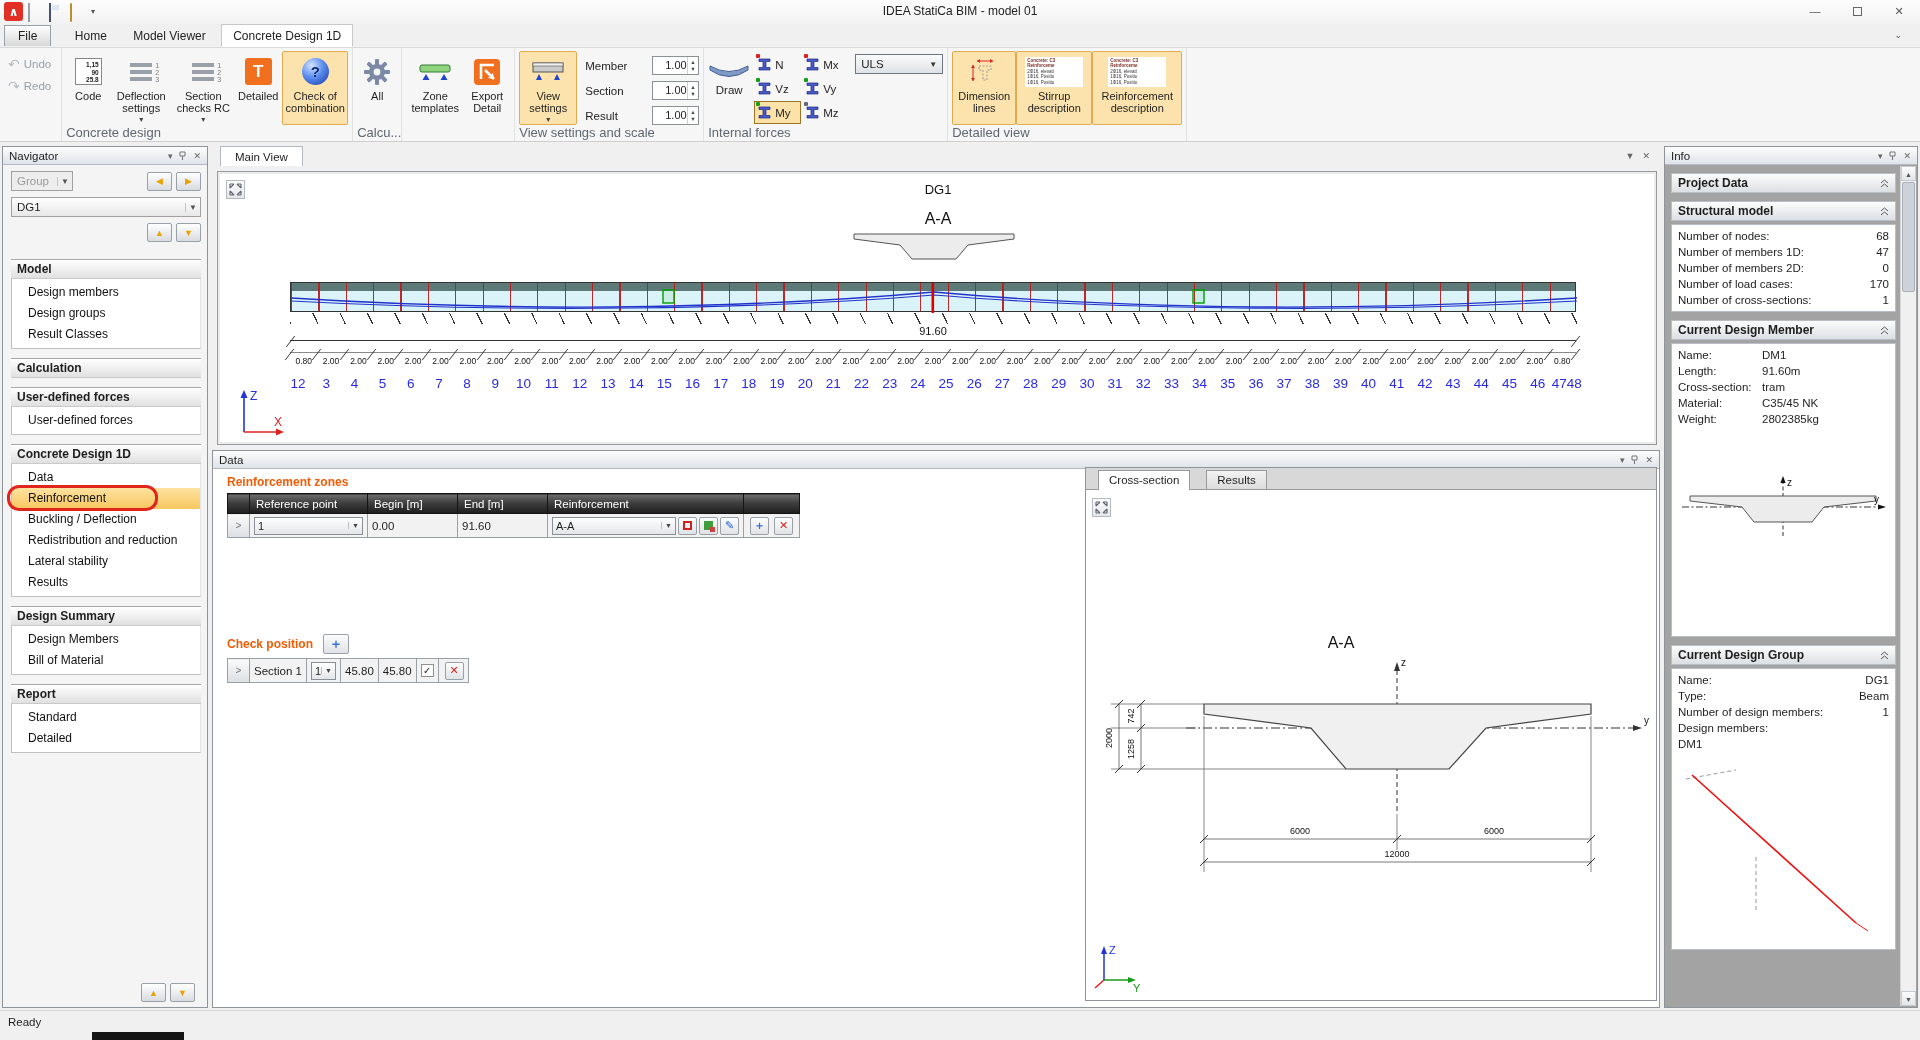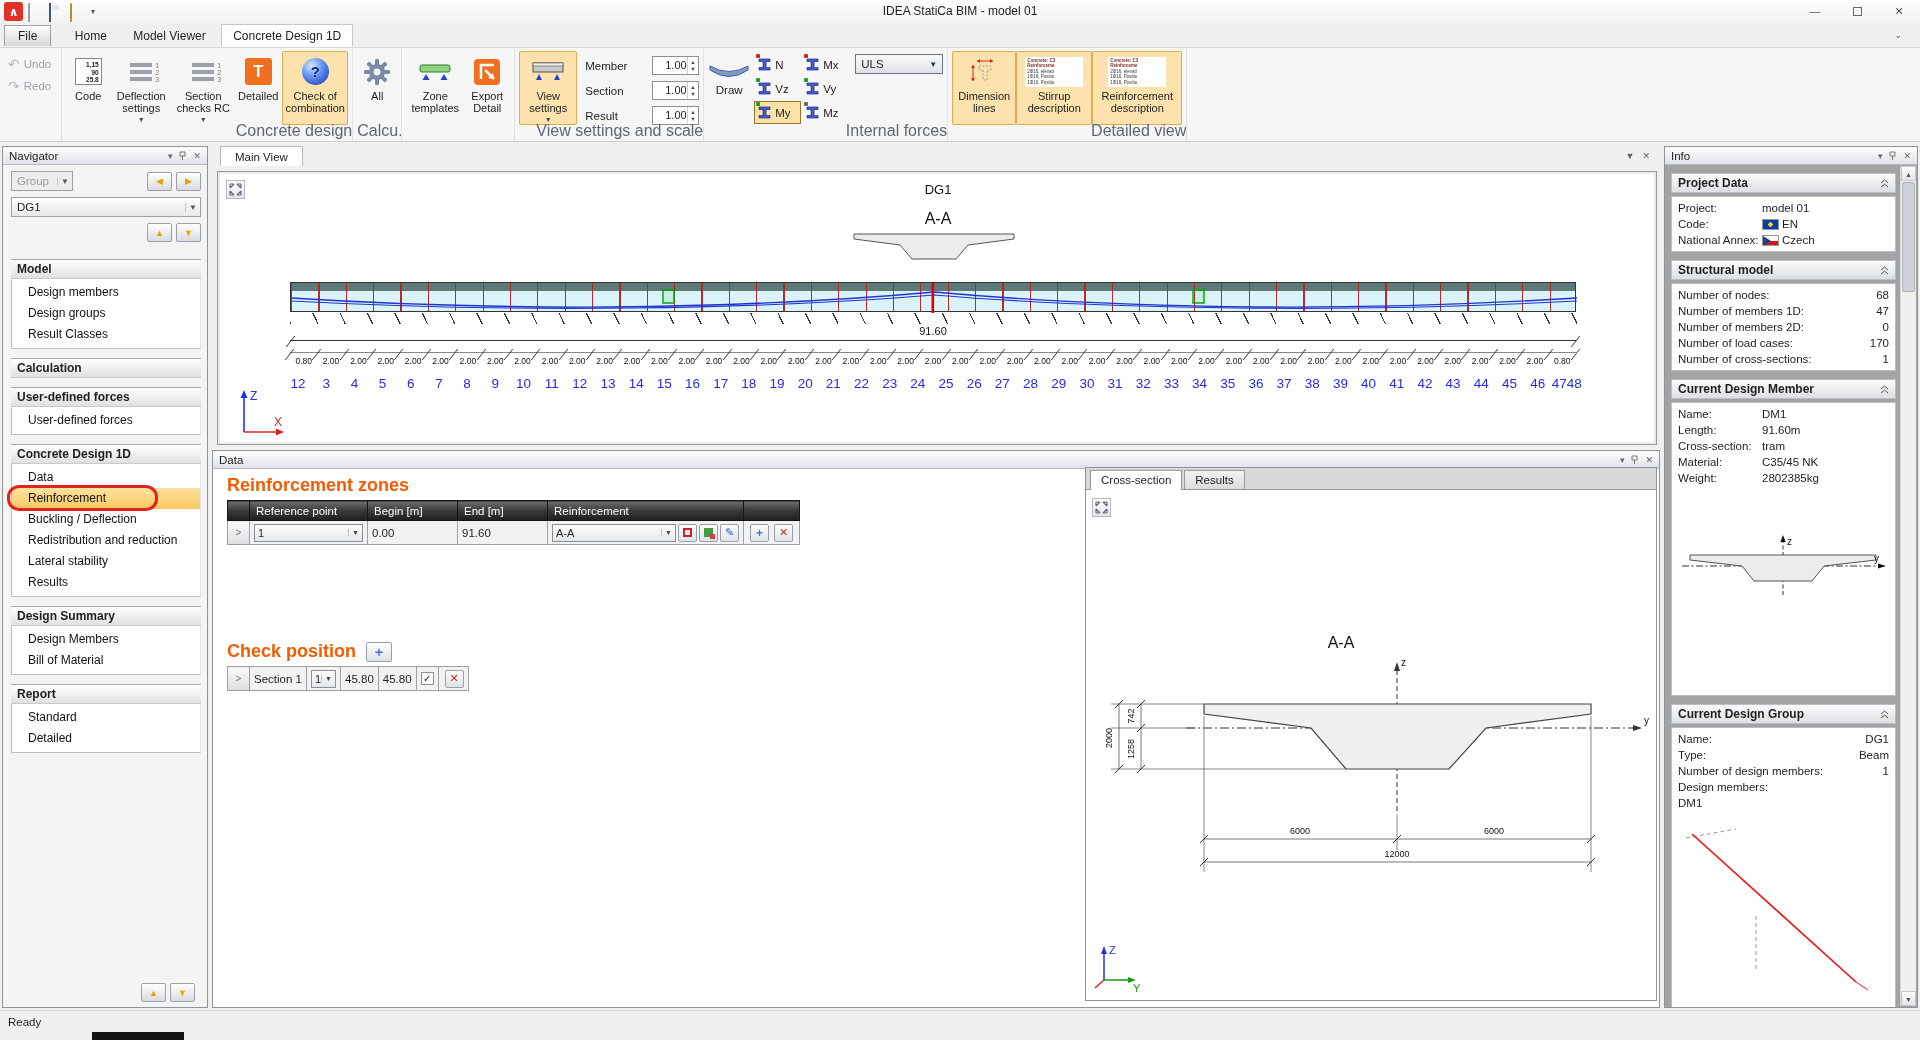--- a/index.html
+++ b/index.html
@@ -21,21 +21,21 @@
   .maxbox{width:9px;height:9px;border:1px solid #666;}
   
   #tabrow{position:absolute;left:0;top:24px;width:1920px;height:24px;background:#f0f0f0;border-bottom:1px solid #d9d9d9;}
   .rtab{display:inline-block;padding:4px 11px 3px;font-size:12px;color:#222;}
   .rtab.file{background:linear-gradient(#fefefe,#d8d8d8);border:1px solid #9aa0a8;border-bottom:none;margin-left:4px;padding:3px 13px;}
   .rtab.active{background:#fff;border:1px solid #c8c8c8;border-bottom:1px solid #fff;}
   #ribcaret{position:absolute;right:18px;top:6px;font-size:9px;color:#555;}
   
   #ribbon{position:absolute;left:0;top:48px;width:1920px;height:94px;background:#f6f6f6;border-bottom:1px solid #cfcfcf;display:flex;align-items:stretch;}
   .rg{position:relative;padding:2px 4px 15px;border-right:1px solid #e2e2e2;display:flex;align-items:flex-start;}
-  .glabel{position:absolute;left:4px;right:0;bottom:1px;text-align:right;font-size:16px;color:#5f6771;white-space:nowrap;overflow:hidden;}
+  .glabel{position:absolute;left:4px;right:0;bottom:1px;text-align:left;font-size:13px;color:#5f6771;white-space:nowrap;overflow:hidden;}
   #undocol{display:flex;flex-direction:column;gap:6px;padding:8px 10px 0 8px;border-right:1px solid #e2e2e2;}
   .ur{display:flex;align-items:center;gap:4px;font-size:11.5px;color:#9aa0a8;}
   .ur .uicon{font-size:14px;color:#b5b9c0;}
   .rbtn{height:74px;width:58px;display:flex;flex-direction:column;align-items:center;padding:3px 2px 0;margin:1px 0;font-size:11px;line-height:12px;text-align:center;color:#1e1e1e;border:1px solid transparent;border-radius:2px;}
   .rbtn .ricon{height:33px;display:flex;align-items:center;justify-content:center;margin-bottom:2px;flex:none;}
   .rbtn.on{background:#fce3ad;border-color:#e2ab50;}
   .caret{font-size:8px;color:#444;}
   .code-icon{width:27px;height:27px;border:1px solid #888;background:#fff;font-size:6.5px;line-height:7.5px;text-align:right;padding:2px 2px 0 0;font-weight:bold;color:#222;}
   .bars-icon{display:flex;flex-direction:column;gap:3px;}
   .bars-icon i{display:block;width:22px;height:4px;background:#9aa0a8;position:relative;}
@@ -55,21 +55,21 @@
   .fbtn .mark{position:absolute;left:1px;top:0;width:4px;height:4px;border-radius:1px;}
   .fbtn.sel{background:#fbe2a9;border-color:#9b7426;}
   .combo{width:88px;height:20px;border:1px solid #70767e;background:linear-gradient(#fafafa,#dfe2e6);font-size:11.5px;display:flex;align-items:center;padding:0 5px;margin:4px 0 0 6px;}
   .combo .car{margin-left:auto;font-size:8px;color:#333;}
   .drawbtn{display:flex;flex-direction:column;align-items:center;font-size:11.5px;margin:14px 4px 0 0;}
   .dvbtn{width:64px;}
   
   .panel{position:absolute;background:#fff;border:1px solid #8f949b;}
   .panel-head{height:18px;background:linear-gradient(#fdfdfd,#dfe3e8);border-bottom:1px solid #b5bac2;font-size:11.5px;padding:2px 6px;display:flex;align-items:center;}
   .phicons{margin-left:auto;display:flex;gap:6px;align-items:center;color:#666;font-size:9px;}
-  .orange-title{color:#f25c05;font-weight:bold;font-size:18px;}
+  .orange-title{color:#f25c05;font-weight:bold;font-size:12px;}
   
   #navigator{left:2px;top:146px;width:206px;height:862px;background:#f4f4f4;}
   #nav-controls{padding:6px 6px 2px 8px;}
   .nrow{display:flex;align-items:center;gap:4px;margin-bottom:6px;}
   .fakesel{border:1px solid #a0a0a0;background:linear-gradient(#fefefe,#e8e8e8);height:20px;display:flex;align-items:center;font-size:11.5px;padding:0 0 0 5px;}
   .fakesel.dis{color:#9a9a9a;background:#ededed;}
   .selcar{margin-left:auto;width:15px;text-align:center;color:#555;font-size:8px;border-left:1px solid #c6c6c6;}
   .goldbtn{width:25px;height:19px;border:1px solid #9aa0a8;border-radius:2px;background:linear-gradient(#ffffff,#d8dbe0);color:#e8a200;font-size:9px;display:flex;align-items:center;justify-content:center;flex:none;}
   .spacer{flex:1;}
   .nav-sec-header{margin:9px 6px 0 8px;padding:2px 6px;font-weight:bold;font-size:12px;background:linear-gradient(#ffffff,#e0e0e0);border-top:1px solid #a8a8a8;border-bottom:1px solid #cacaca;}
@@ -119,21 +119,21 @@
   .plus{color:#3a6fd8;font-weight:bold;} .cross{color:#d22;font-weight:bold;}
   .pencil{color:#2a5fd0;} 
   .redrect{width:9px;height:9px;border:2px solid #cc2222;display:inline-block;}
   .greendup{width:9px;height:9px;background:#3f9d3f;display:inline-block;position:relative;}
   .greendup::after{content:"";position:absolute;right:-2px;bottom:-2px;width:5px;height:5px;background:#d04040;}
   .chk{display:inline-block;width:13px;height:13px;border:1px solid #8a8f98;background:#fff;font-size:10px;line-height:12px;text-align:center;color:#222;}
   #cp-title{margin-top:96px;display:flex;align-items:center;gap:10px;}
   .addbtn{width:26px;height:20px;border:1px solid #9aa0a8;border-radius:2px;background:linear-gradient(#fdfdfd,#dfe2e6);display:flex;align-items:center;justify-content:center;color:#3a6fd8;font-weight:bold;font-size:13px;}
   
   #cs-panel{position:absolute;right:2px;top:16px;width:572px;height:534px;border:1px solid #8f949b;background:#fff;}
-  #cs-tabs{height:22px;background:#d8d8d8;border-bottom:1px solid #9a9a9a;display:flex;align-items:flex-end;padding-left:4px;gap:2px;}
+  #cs-tabs{height:22px;background:#d8d8d8;border-bottom:1px solid #9a9a9a;display:flex;align-items:flex-end;padding-left:12px;gap:16px;}
   .cstab{padding:3px 10px;border:1px solid #9a9a9a;border-bottom:none;background:linear-gradient(#f2f2f2,#dcdcdc);font-size:11.5px;}
   .cstab.active{background:#fff;position:relative;top:1px;padding-bottom:4px;}
   #cs-exp{position:absolute;left:6px;top:30px;}
   #cs-title{position:absolute;left:0;right:60px;top:166px;text-align:center;font-size:16px;color:#111;}
   #cs-svg{position:absolute;left:0;top:186px;}
   
   #info-panel{left:1664px;top:146px;width:254px;height:862px;background:#a3a3a3;}
   #info-body{position:absolute;left:0;top:18px;right:17px;bottom:0;overflow:hidden;}
   .info-sec-header{margin:8px 4px 0 6px;background:linear-gradient(#fcfcfc,#dcdfe3);border:1px solid #b9bec6;font-weight:bold;font-size:12px;padding:2px 6px;display:flex;align-items:center;}
   .info-sec-header svg{margin-left:auto;}
@@ -808,36 +808,20 @@
       <span>✕</span>
     </span>
   </div>
   <div id="info-body">
     <div class="info-sec-header">
         <span>Project Data</span>
         <svg width="9" height="9">
           <path d="M1,4 L4.5,1 8,4 M1,8 L4.5,5 8,8" stroke="#555" fill="none"></path>
         </svg>
       </div>
-    <div class="info-box rows-left">
-        <div class="info-row">
-          <span class="lab">Project:</span>
-          <span class="val">model 01</span>
-        </div>
-        <div class="info-row">
-          <span class="lab">Code:</span>
-          <span class="flag flag-eu"></span>
-          <span class="val">EN</span>
-        </div>
-        <div class="info-row">
-          <span class="lab">National Annex:</span>
-          <span class="flag flag-cz"></span>
-          <span class="val">Czech</span>
-        </div>
-      </div>
 
     <div class="info-sec-header">
         <span>Structural model</span>
         <svg width="9" height="9">
           <path d="M1,4 L4.5,1 8,4 M1,8 L4.5,5 8,8" stroke="#555" fill="none"></path>
         </svg>
       </div>
     <div class="info-box rows-right">
         <div class="info-row">
           <span class="lab">Number of nodes:</span>

